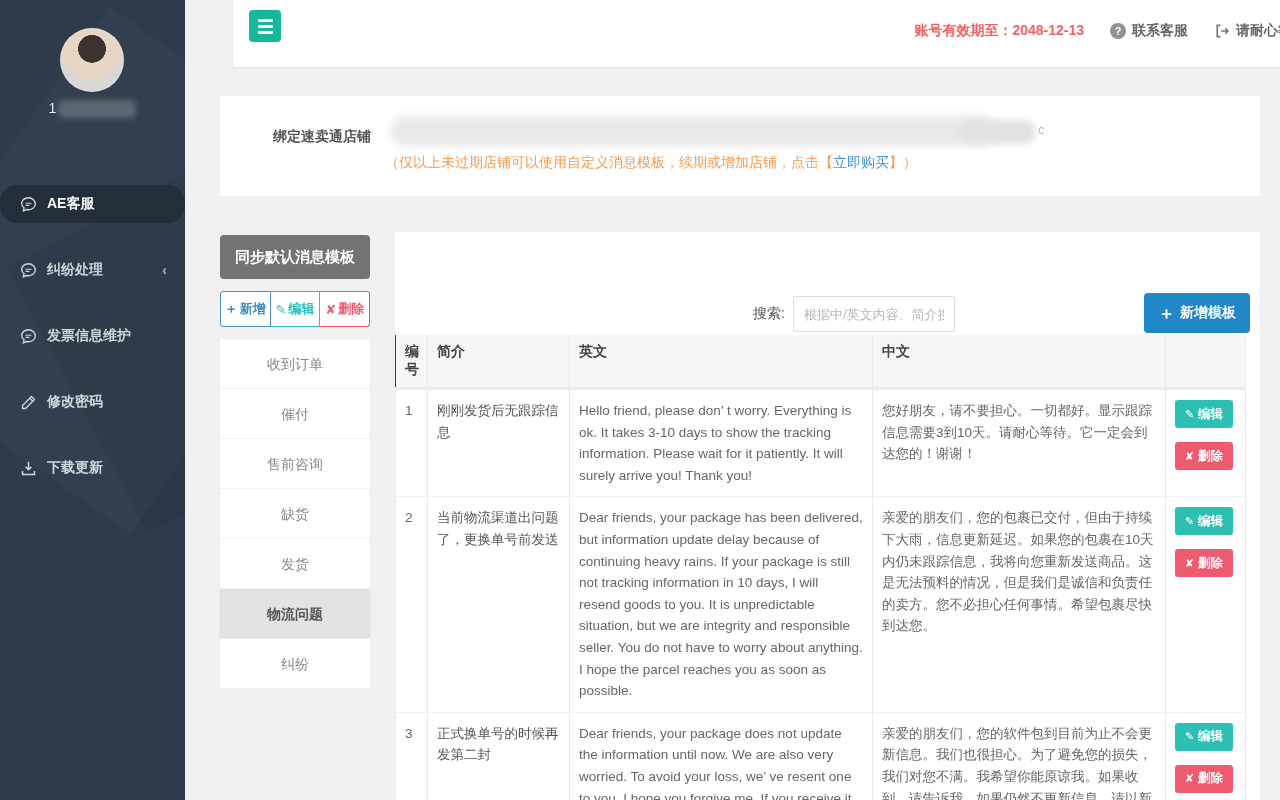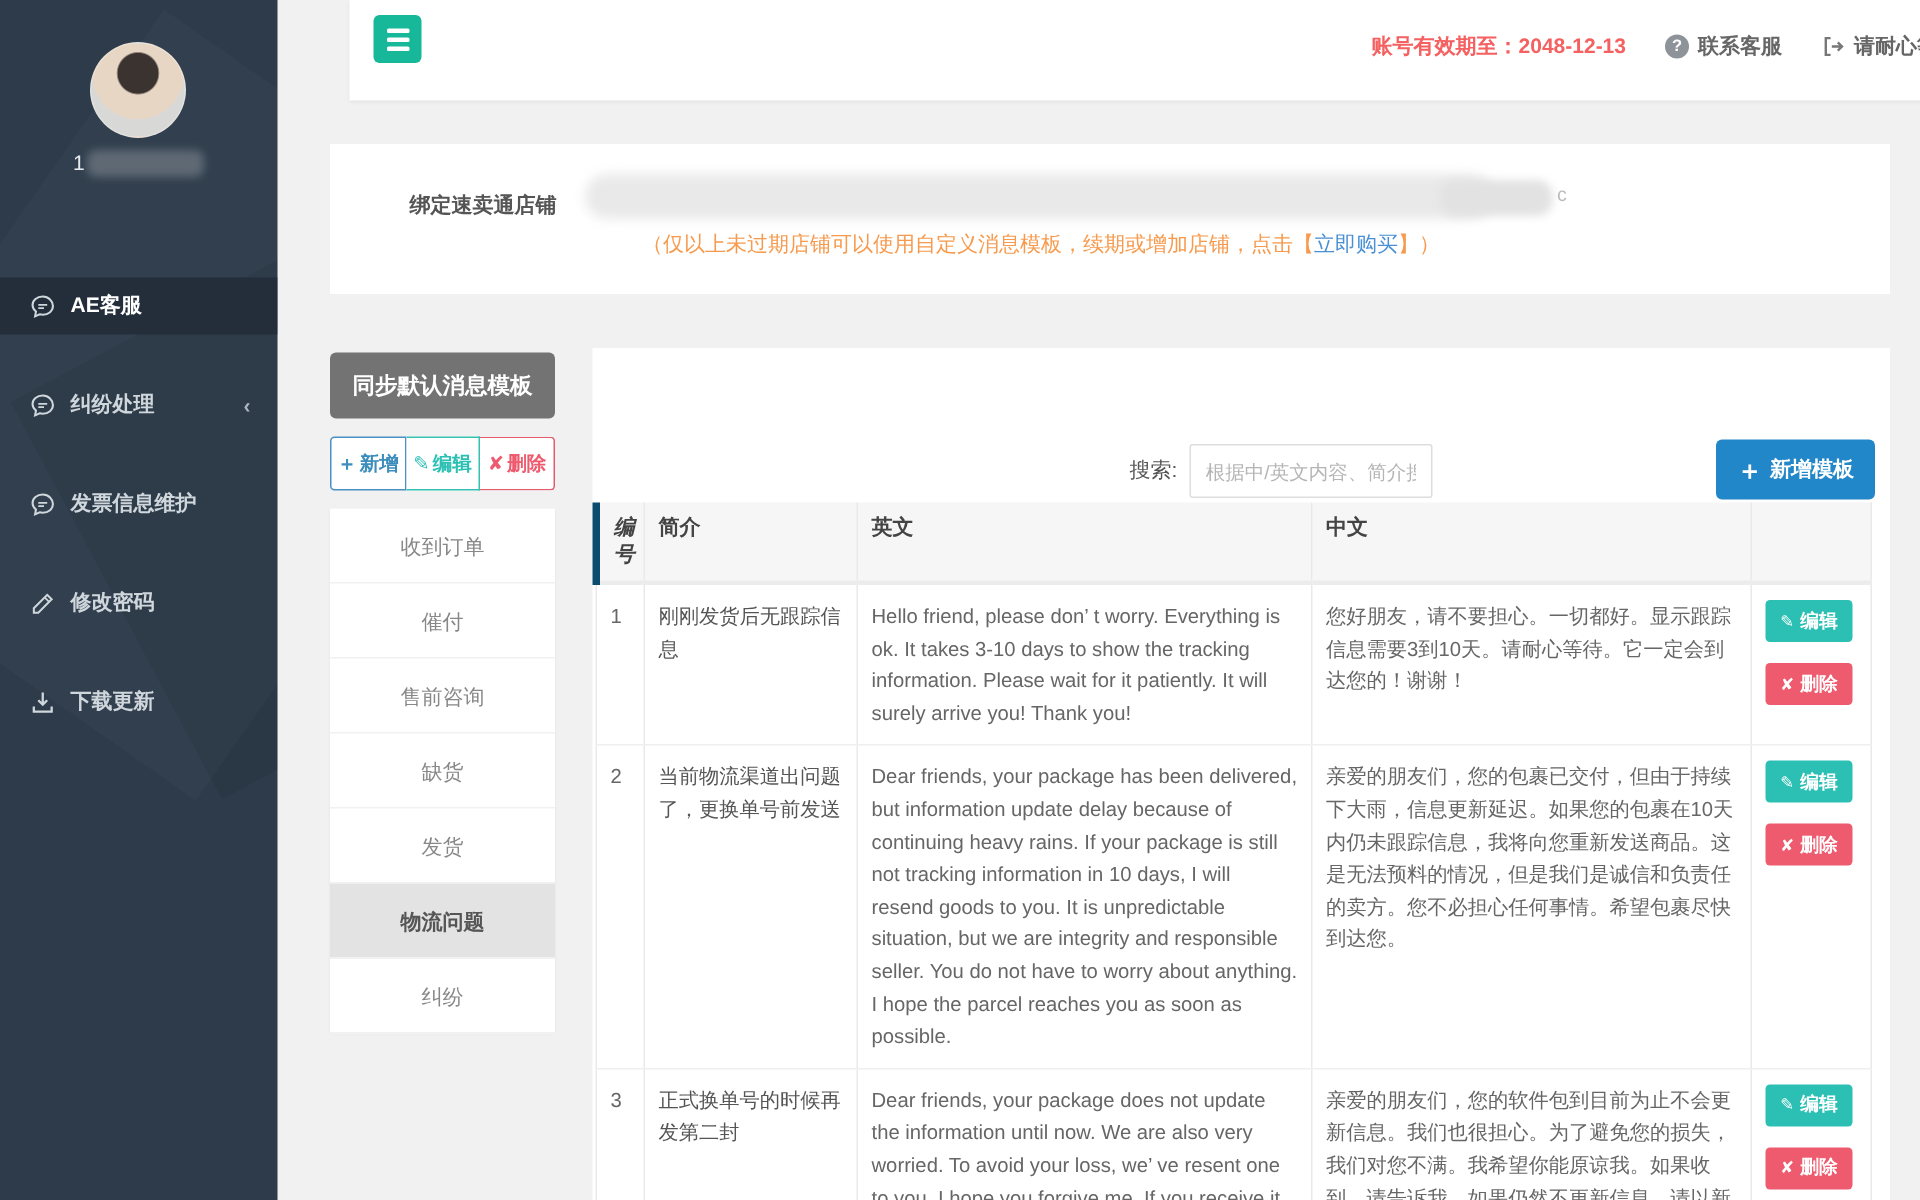--- a/index.html
+++ b/index.html
@@ -16,21 +16,21 @@
   .avatar { position:absolute; left:60px; top:28px; width:64px; height:64px; border-radius:50%;
     background:radial-gradient(circle at 50% 32%, #3a3330 0 26%, #e8d6c4 27% 58%, #d8d8d6 59% 100%);
     border:1px solid rgba(255,255,255,0.25); }
   .username { position:absolute; left:0; top:100px; width:185px; text-align:center;
     color:#e8ecef; font-size:14px; }
   .username .blur-chip { display:inline-block; vertical-align:middle; width:78px; height:18px;
     margin-left:2px; border-radius:6px; background:rgba(255,255,255,0.22); filter:blur(3px); }
   .nav { position:absolute; left:0; top:185px; width:185px; }
   .nav-item { position:relative; height:38px; margin-bottom:28px; display:flex; align-items:center;
     padding:0 18px 0 20px; color:#cfd6dc; font-size:14px; font-weight:bold; cursor:pointer; }
-  .nav-item.active { background:#232e3a; color:#ffffff; }
+  .nav-item.active { background:#232e3a; color:#ffffff;border-radius:17px; }
   .nav-item .nicon { width:17px; height:17px; margin-right:10px; flex:0 0 auto; }
   .nav-item .nicon svg { width:100%; height:100%; display:block; }
   .nav-item .chev { margin-left:auto; font-size:14px; color:#aeb7bf; }
 
   
   .topbar { position:absolute; left:185px; top:0; width:1095px; height:67px; background:#ffffff;
     box-shadow:0 1px 3px rgba(0,0,0,0.07); z-index:4; display:flex; align-items:flex-start;margin-left:48px; }
   .hamburger { position:absolute; left:16px; top:10px; width:32px; height:32px; border-radius:4px;
     background:#17b899; border:none; display:flex; flex-direction:column; justify-content:center;
     align-items:center; gap:3px; cursor:pointer; }
@@ -47,21 +47,21 @@
   .content { position:absolute; left:185px; top:67px; width:1095px; height:733px; background:#f1f1f1; }
 
   .binding-card { position:absolute; left:35px; top:29px; width:1040px; height:100px; background:#ffffff; }
   .binding-label { position:absolute; left:53px; top:32px; width:120px; font-size:14px;
     font-weight:bold; color:#555; }
   .shop-blur { position:absolute; left:170px; top:20px; width:605px; height:30px; border-radius:15px;
     background:#e9e9e9; filter:blur(4px); }
   .shop-blur2 { position:absolute; left:740px; top:24px; width:75px; height:24px; border-radius:10px;
     background:#e2e2e2; filter:blur(3px); }
   .shop-frag { position:absolute; left:818px; top:26px; font-size:13px; color:#bbb; }
-  .binding-notice { position:absolute; left:165px; top:58px; font-size:14px; color:#f79a4d;margin-left:43px; }
+  .binding-notice { position:absolute; left:165px; top:58px; font-size:14px; color:#f79a4d; }
   .binding-notice .buy-link { color:#4a90d4; cursor:pointer; }
 
   
   .left-col { position:absolute; left:35px; top:168px; width:150px; }
   .sync-btn { width:150px; height:44px; background:#737373; color:#fff; font-size:15px;
     font-weight:bold; border:none; border-radius:4px; cursor:pointer;
     font-family:inherit; }
   .seg-group { margin-top:12px; display:flex; }
   .seg-btn { flex:1; height:36px; background:#fff; font-size:13px; font-weight:bold;
     display:flex; align-items:center; justify-content:center; gap:2px; cursor:pointer;
@@ -85,21 +85,21 @@
   .add-template-btn { position:absolute; right:10px; top:21px; height:40px; padding:0 14px;
     background:#2287c8; color:#fff; font-size:14px; font-weight:bold; border:none; border-radius:4px;
     cursor:pointer; display:flex; align-items:center; gap:5px; font-family:inherit; }
   .add-template-btn .plus { font-size:17px; font-weight:bold; }
 
   table.tpl-table { position:absolute; left:0; top:103px; width:850px; border-collapse:collapse;
     table-layout:fixed; }
   .tpl-table th { background:#f6f6f6; font-size:14px; color:#444; text-align:left;
     padding:8px 9px; border-bottom:3px solid #ececec; border-right:1px solid #e9e9e9;
     vertical-align:top; font-weight:bold; }
-  .tpl-table th:first-child { border-left:5px solid #0c4a6e;font-style:italic; }
+  .tpl-table th:first-child { border-left:1px solid #0c4a6e; }
   .tpl-table td { font-size:13.5px; color:#666; padding:10px 9px; vertical-align:top;
     border-bottom:1px solid #efefef; border-right:1px solid #e9e9e9; line-height:1.6;
     background:#fff; }
   .tpl-table td:first-child { border-left:1px solid #e9e9e9; }
   .col-id { width:32px; }
   .col-brief { width:142px; }
   .col-en { width:303px; }
   .col-zh { width:293px; }
   .col-act { width:80px; }
   .tpl-table td.brief-cell { color:#555; }

